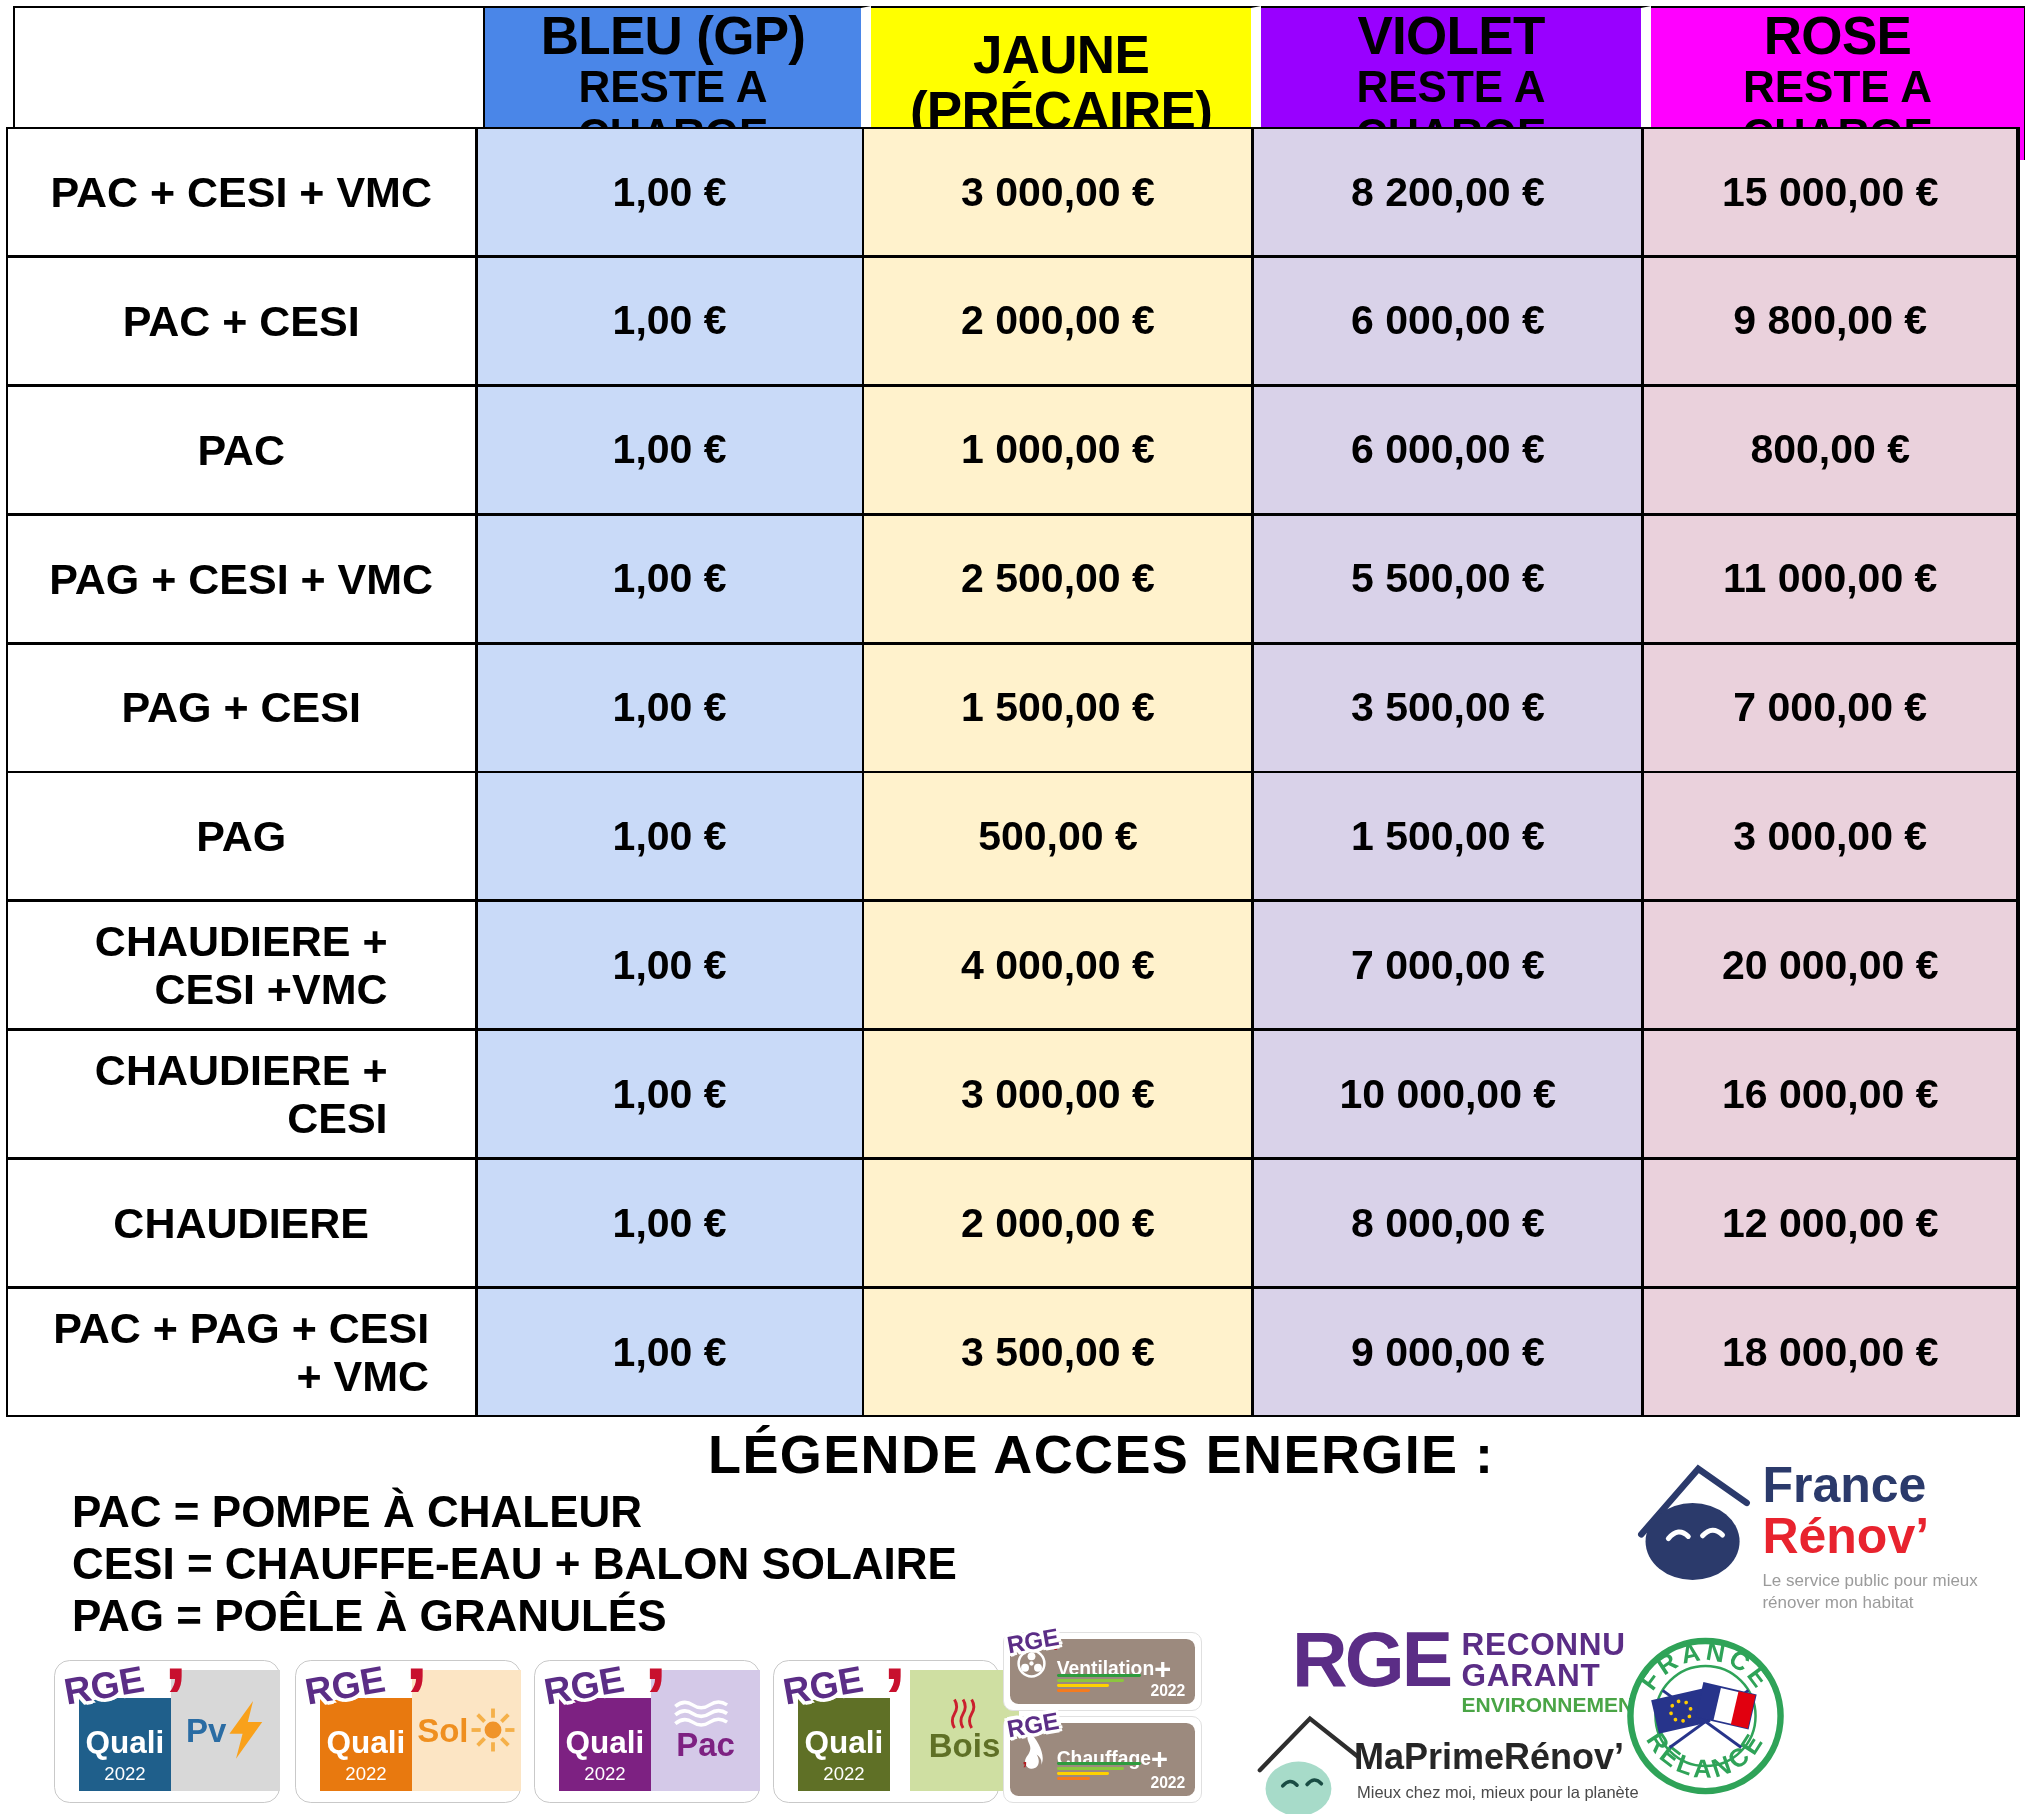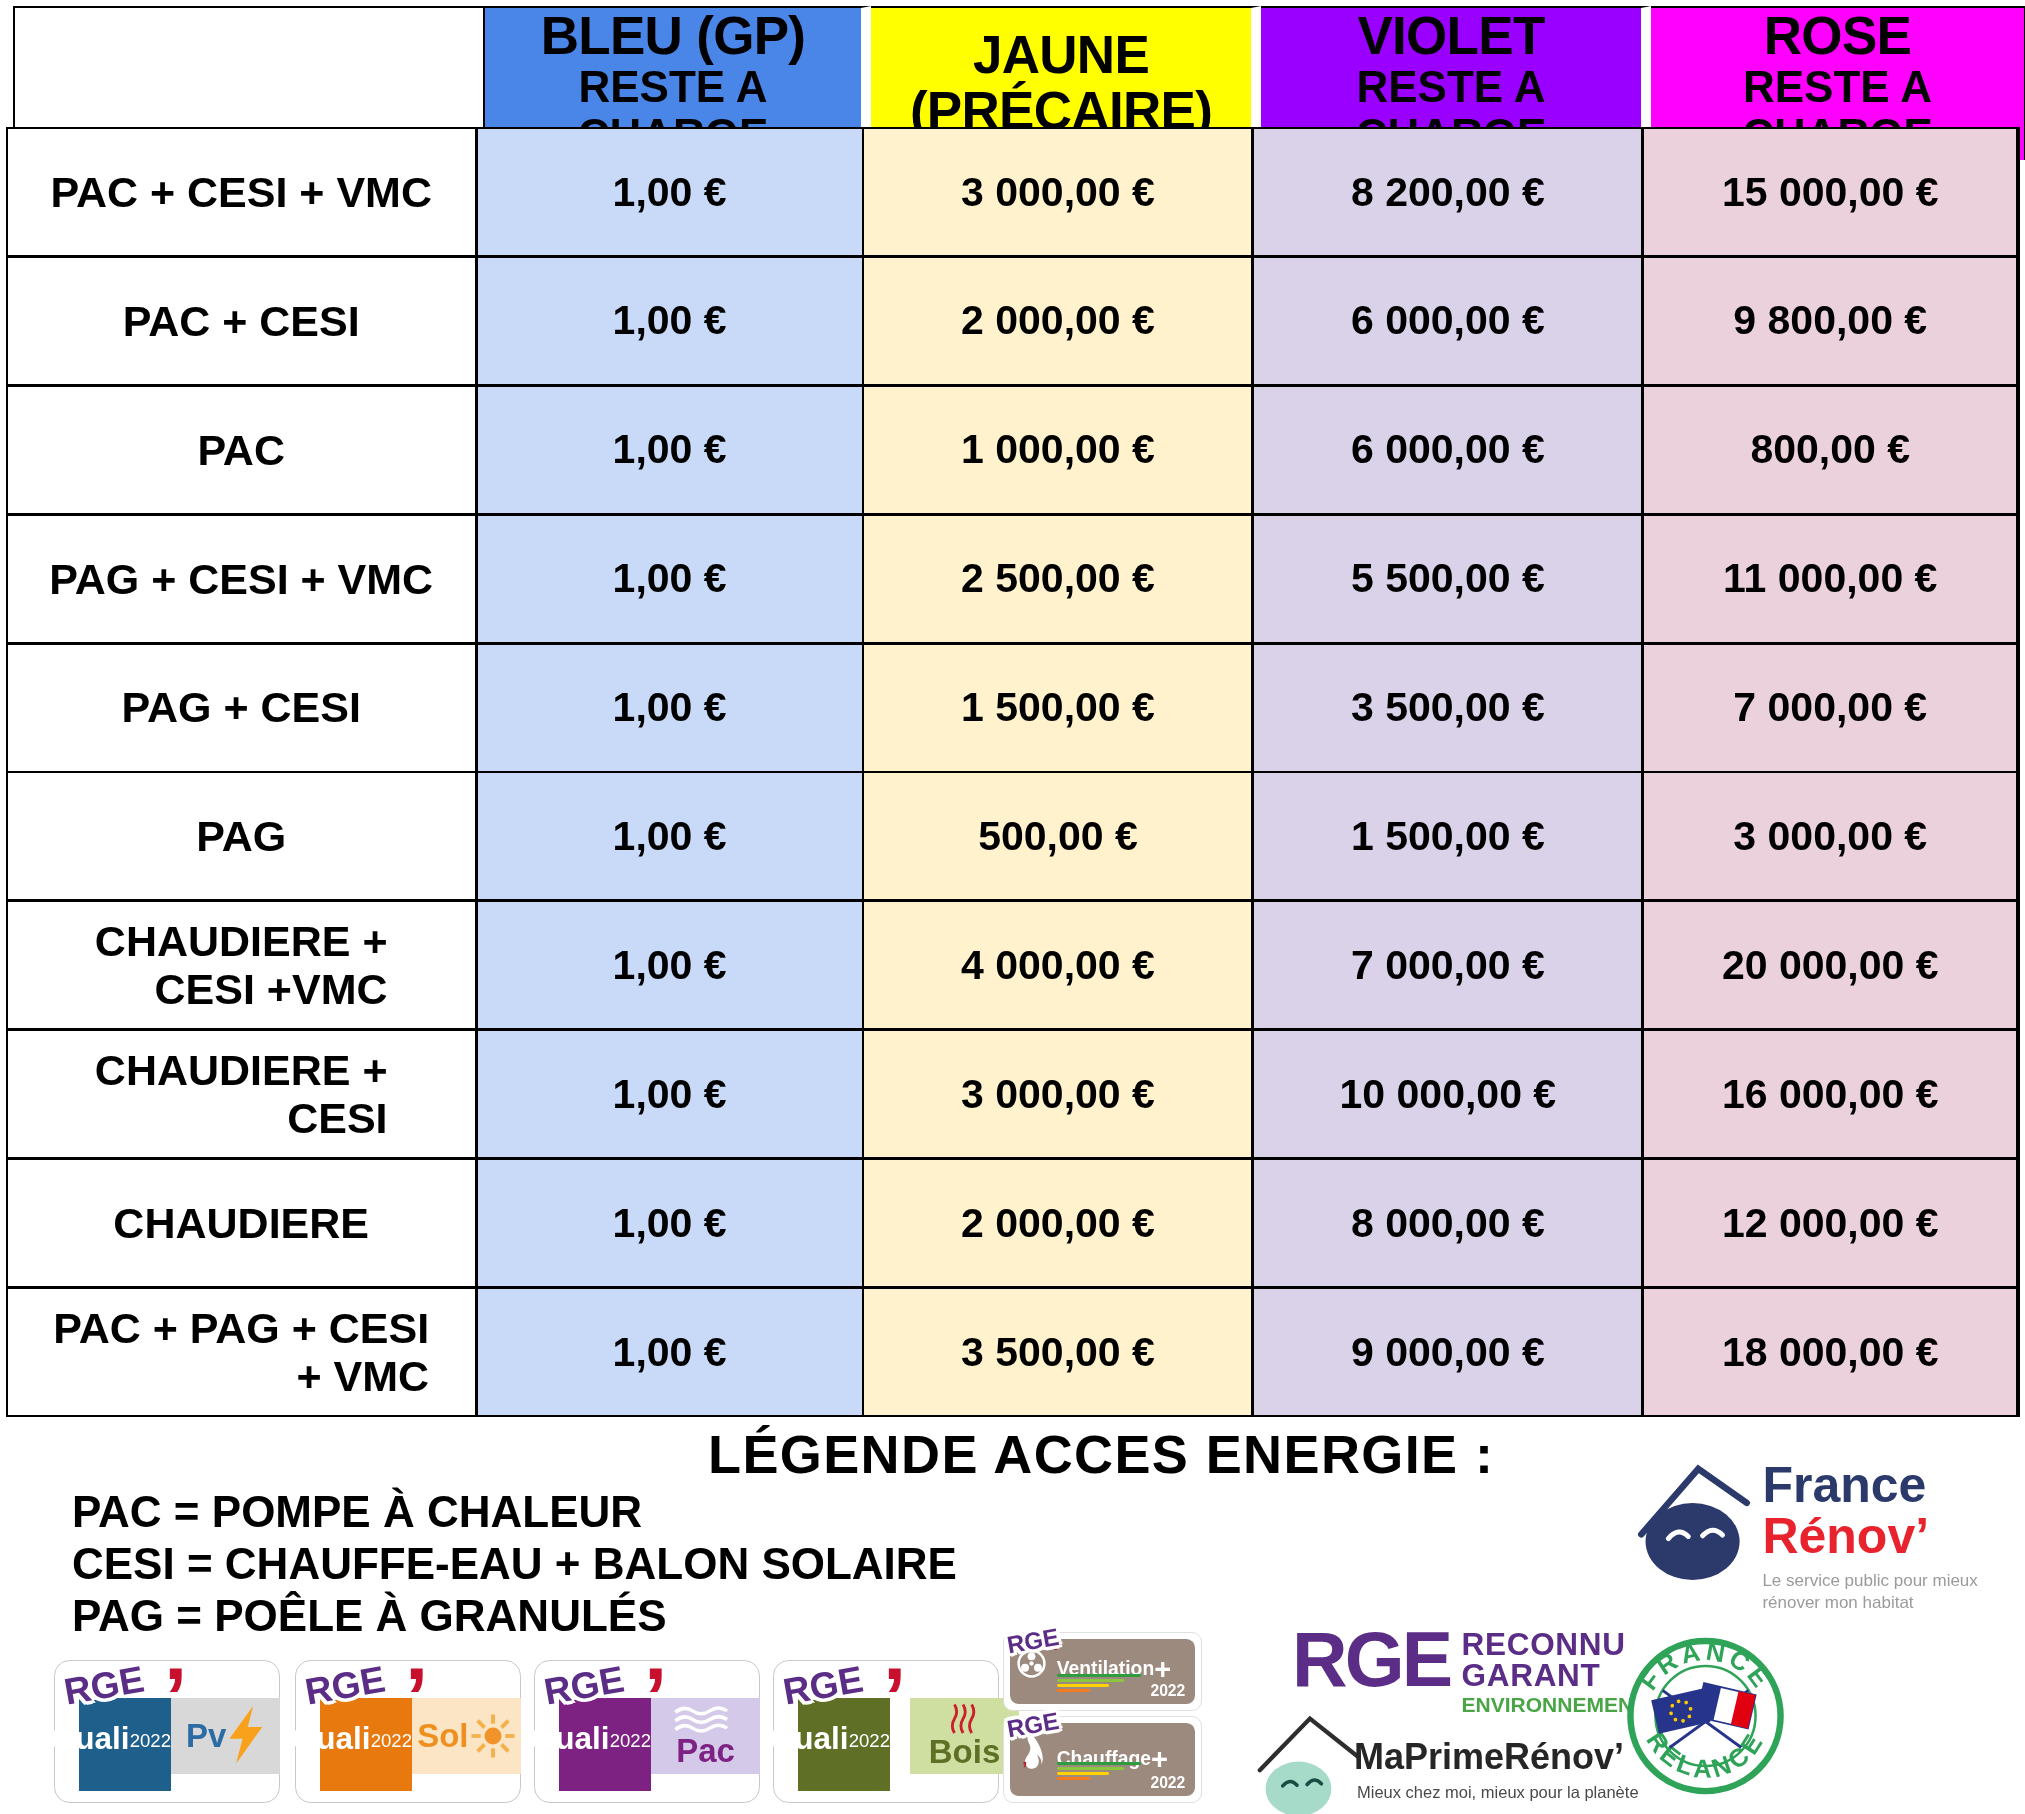--- a/index.html
+++ b/index.html
@@ -50,26 +50,26 @@
   }
   .qc-1 { left:54px; } .qc-2 { left:295px; } .qc-3 { left:534px; } .qc-4 { left:773px; }
   .rge-sticker {
     position:absolute; top:5.7px; left:8.6px; transform:rotate(-10deg);
     font-size:37px; font-weight:800; color:#5b2d86; line-height:1; z-index:3;
     text-shadow:-2.9px -2.9px 0 #fff,2.9px -2.9px 0 #fff,-2.9px 2.9px 0 #fff,2.9px 2.9px 0 #fff,-3.6px 0 0 #fff,3.6px 0 0 #fff,0 -3.6px 0 #fff,0 3.6px 0 #fff;
   }
   .q-comma { position:absolute; top:-2.9px; left:109px; font-size:84px; font-weight:bold; color:#c8102e; line-height:0.95; z-index:2; }
   .squares { position:absolute; left:24px; bottom:11.4px; display:flex; }
   .sq-dark {
-    width:92px; height:93px; display:flex; 
-    align-items:center; justify-content:flex-end; padding-bottom:5.7px;
+    width:92px; height:93px; display:flex; flex-direction:column;
+    align-items:center; justify-content:flex-end; padding-bottom:5.7px;margin-top:28px;
   }
   .q-word { font-size:31.5px; font-weight:bold; color:#fff; line-height:1; margin-bottom:4.3px; }
   .q-year { font-size:18.6px; color:#fff; }
-  .sq-light { width:109px; height:76px; display:flex; align-items:center; justify-content:center; gap:1.4px; }
+  .sq-light { width:109px; height:121px; display:flex; align-items:center; justify-content:center; gap:1.4px; }
   .sq-light.col { flex-direction:column; gap:0; }
   .q-name { font-size:33px; font-weight:bold; line-height:1; }
 
   
   .plus-badge { position:absolute; left:1003px; width:199px; background:#fff; border:1.4px solid #e0e0e0; border-radius:10px; padding:5.7px; }
   .pb-vent { top:1632px; height:79px; }
   .pb-chau { top:1716px; height:87px; }
   .taupe { position:relative; width:100%; height:100%; background:#9c8a7e; border-radius:8.6px; }
   .rge-sticker.small { font-size:24px; top:-10px; left:-2.9px; }
   .pb-comma { position:absolute; left:42px; top:-1.4px; font-size:31.5px; font-weight:bold; color:#b21f24; line-height:1; }

